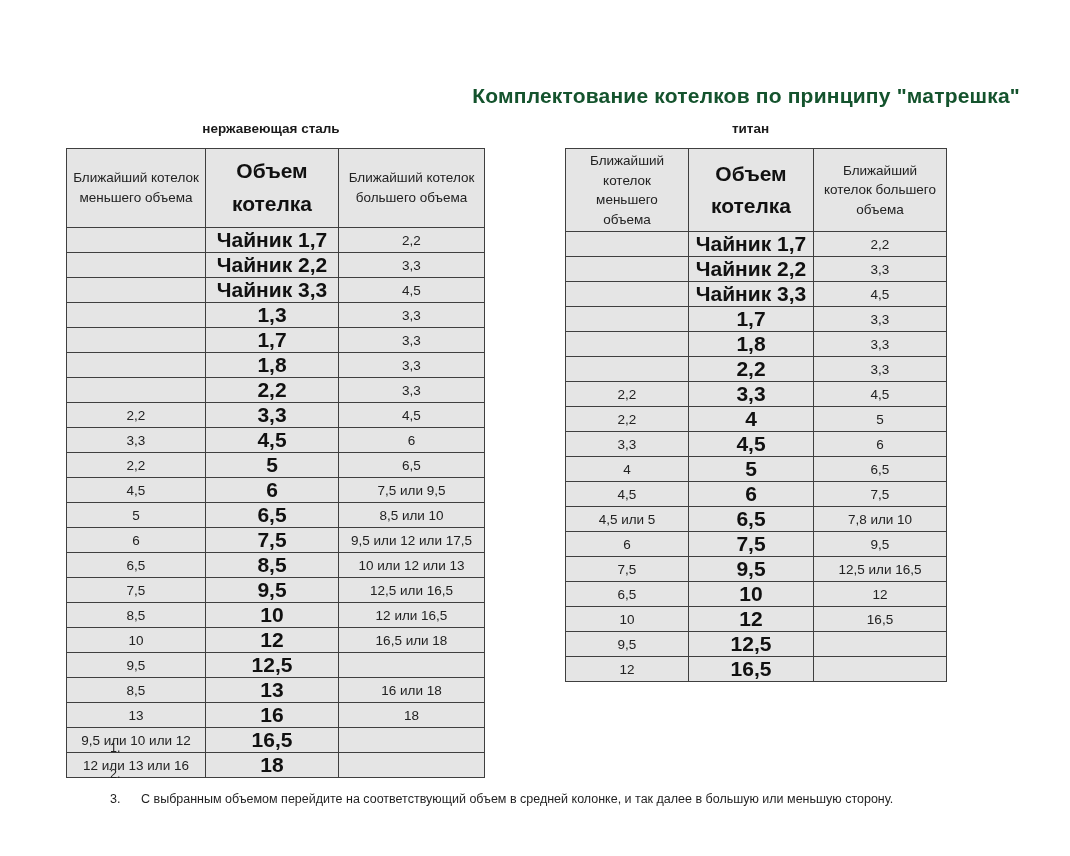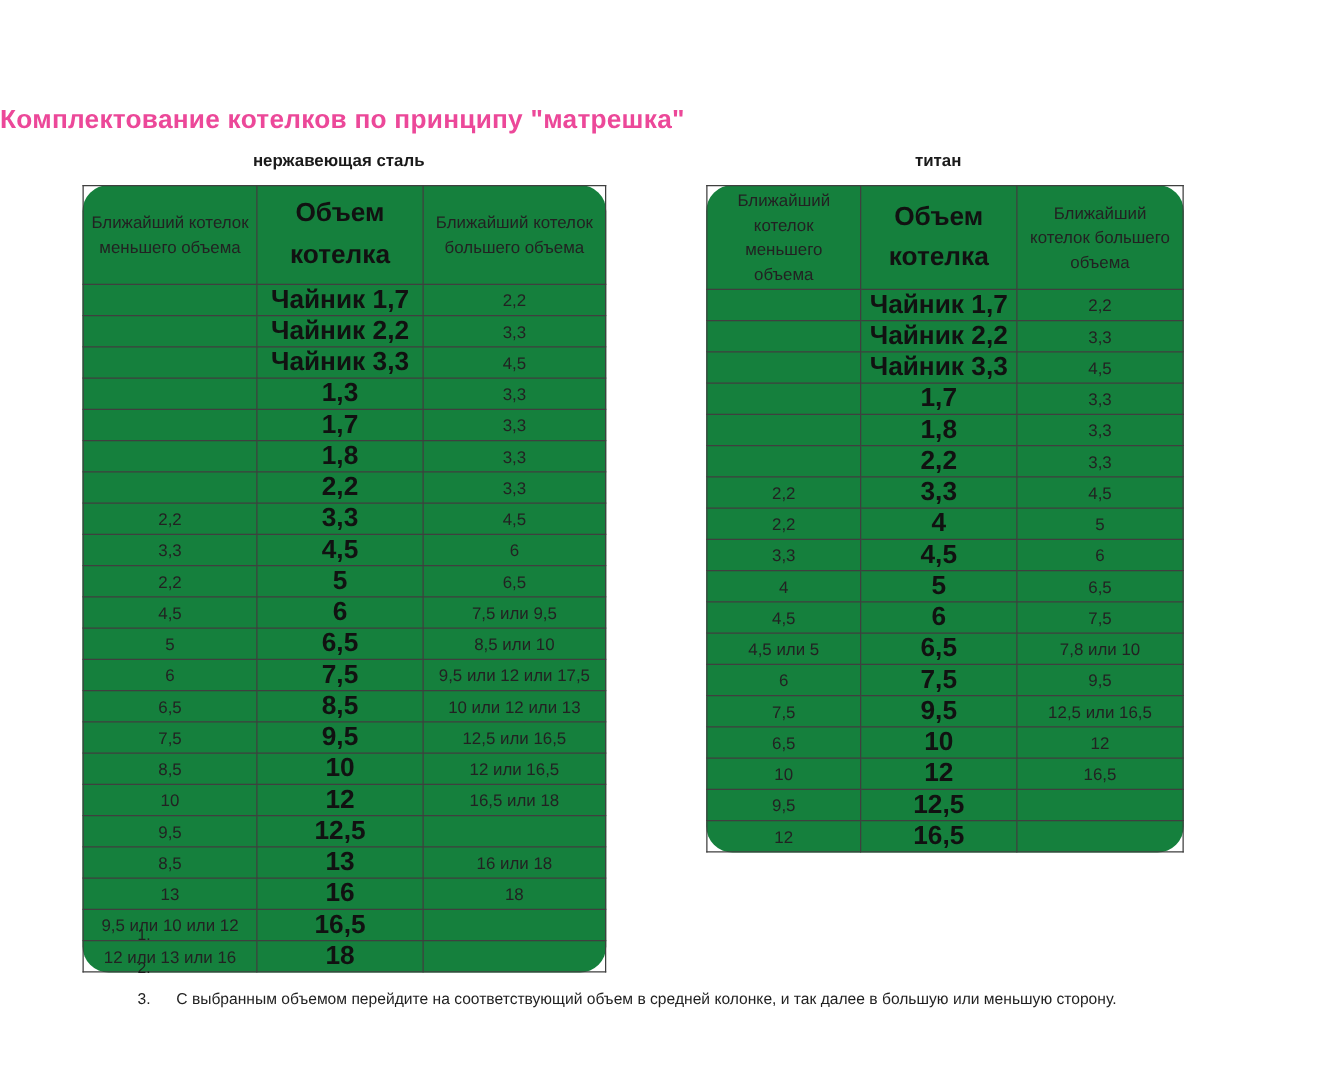--- a/index.html
+++ b/index.html
@@ -7,43 +7,42 @@
   body {
     width: 1070px; height: 856px;
     position: relative;
     font-family: "Liberation Sans", "DejaVu Sans", sans-serif;
     color: #1c1c1c;
     overflow: hidden;
   }
   .title {
     position: absolute;
     left: 0; top: 84px; width: 1020px;
-    text-align: left;
+    text-align: right;
     font-size: 21px;
     font-weight: bold;
-    color: #ec4899;
+    color: #14532d;
     letter-spacing: 0.2px;
   }
   .subtitle {
     position: absolute;
     top: 121px;
     font-size: 13.5px;
     font-weight: bold;
     color: #1a1a1a;
     text-align: center;
   }
   .subtitle-left  { left: 196px; width: 150px; }
   .subtitle-right { left: 688px; width: 125px; }
 
   table.vol-table {
     position: absolute;
     border-collapse: collapse;
     table-layout: fixed;
-    background: #15803d;
-    border-radius: 21px;
+    background: #e5e5e5;
   }
   .table-left  { left: 66px;  top: 148px; width: 418px; }
   .table-right { left: 565px; top: 148px; width: 381px; }
 
   .vol-table th, .vol-table td {
     border: 1.5px solid #3f3f3f;
     text-align: center;
     vertical-align: middle;
     white-space: nowrap;
     overflow: hidden;

